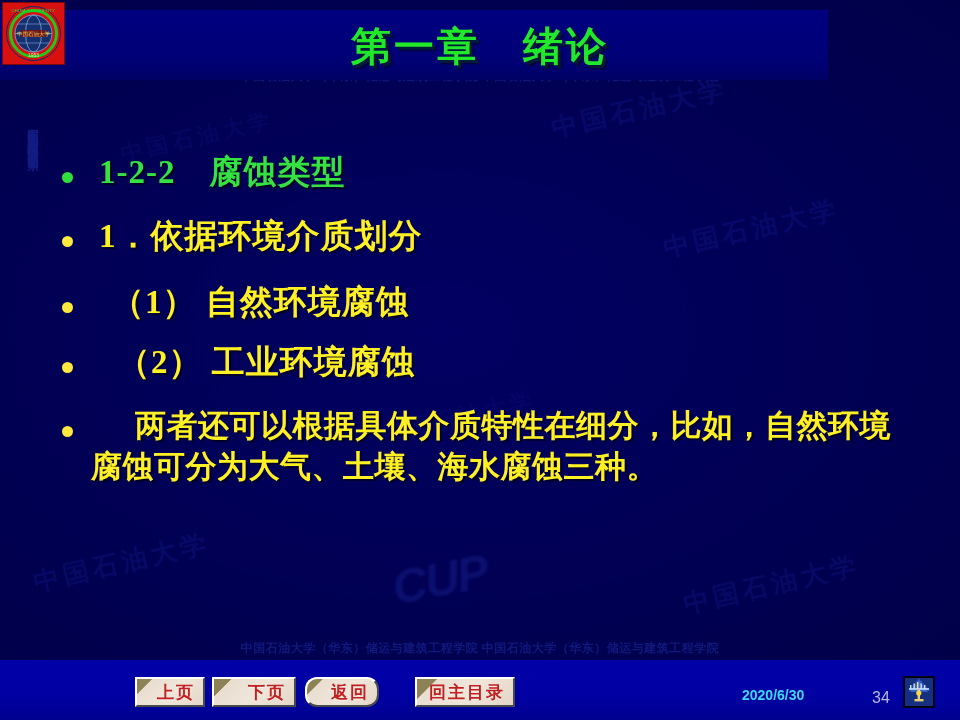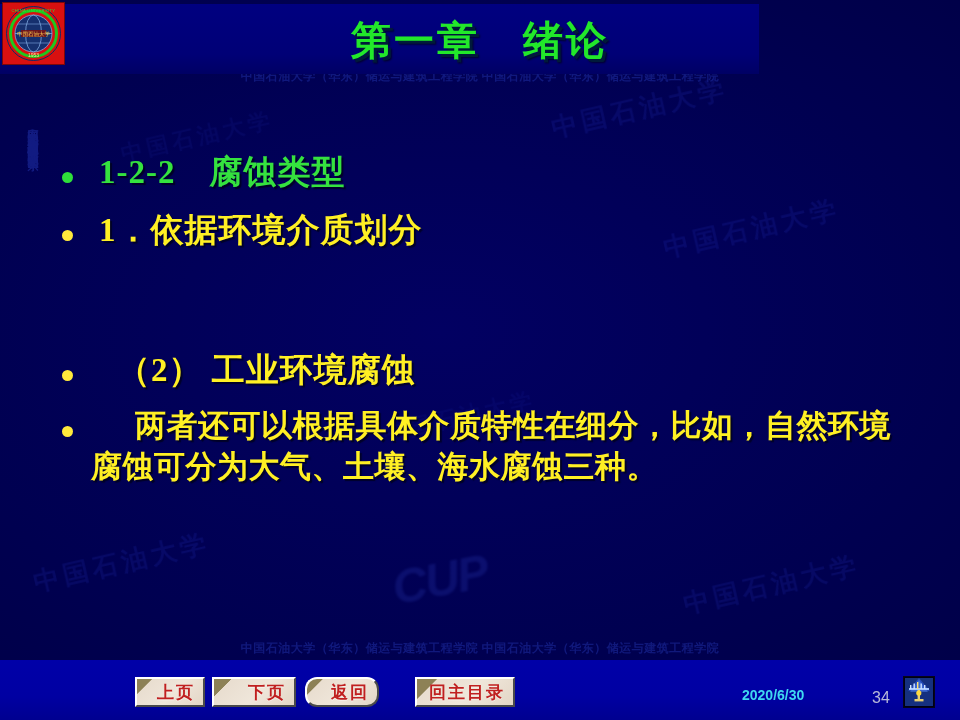--- a/index.html
+++ b/index.html
@@ -80,22 +80,22 @@
     font-style: italic;
     transform: rotate(-11deg);
     filter: blur(0.8px);
     letter-spacing: -2px;
   }
 
   
   .header {
     position: absolute;
     left: 0;
-    top: 4px;
-    width: 759px;
+    top: 10px;
+    width: 828px;
     height: 70px;
     background: #000078;
     background: linear-gradient(180deg, #000080 0%, #000076 72%, #000064 100%);
   }
   .header-title {
     position: absolute;
     left: 0;
     top: 9px;
     width: 960px;
     text-align: center;
@@ -287,27 +287,31 @@
     </svg>
   </div>
 
   <div class="content">
 
     <div class="bullet-row" style="top:82px;">
       <span class="bullet-dot green"></span>
       <span class="bullet-text c-green ind-0">1-2-2　腐蚀类型</span>
     </div>
 
-    <div class="bullet-row" style="top:140px;">
+    <div class="bullet-row" style="top:146px;">
       <span class="bullet-dot yellow"></span>
       <span class="bullet-text c-yellow ind-0">1．依据环境介质划分</span>
     </div>
 
-
-    <div class="bullet-row" style="top:280px;">
+    <div class="bullet-row" style="top:212px;">
+      <span class="bullet-dot yellow"></span>
+      <span class="bullet-text c-yellow ind-1">（1） 自然环境腐蚀</span>
+    </div>
+
+    <div class="bullet-row" style="top:272px;">
       <span class="bullet-dot yellow"></span>
       <span class="bullet-text c-yellow ind-2">（2） 工业环境腐蚀</span>
     </div>
 
     <div class="bullet-row" style="top:336px; width:860px;">
       <span class="bullet-dot yellow"></span>
       <span class="para">两者还可以根据具体介质特性在细分，比如，自然环境腐蚀可分为大气、土壤、海水腐蚀三种。</span>
     </div>
 
   </div>

